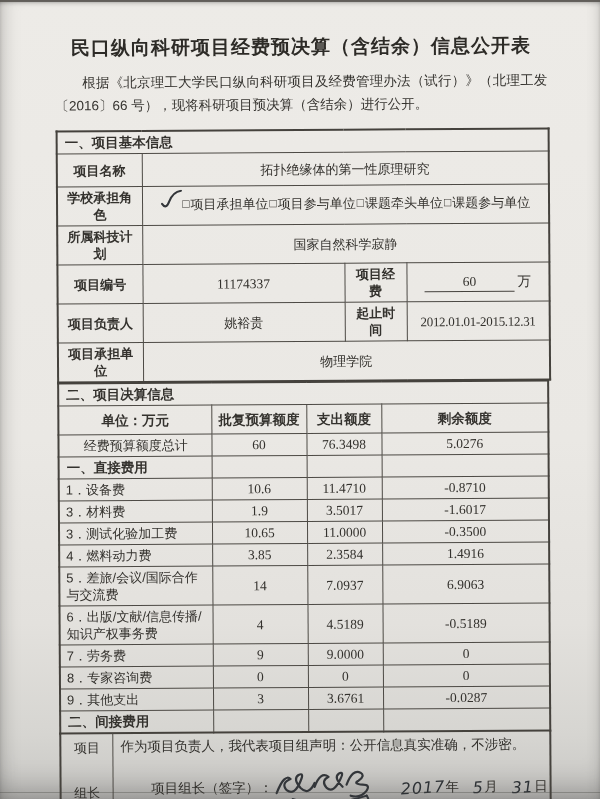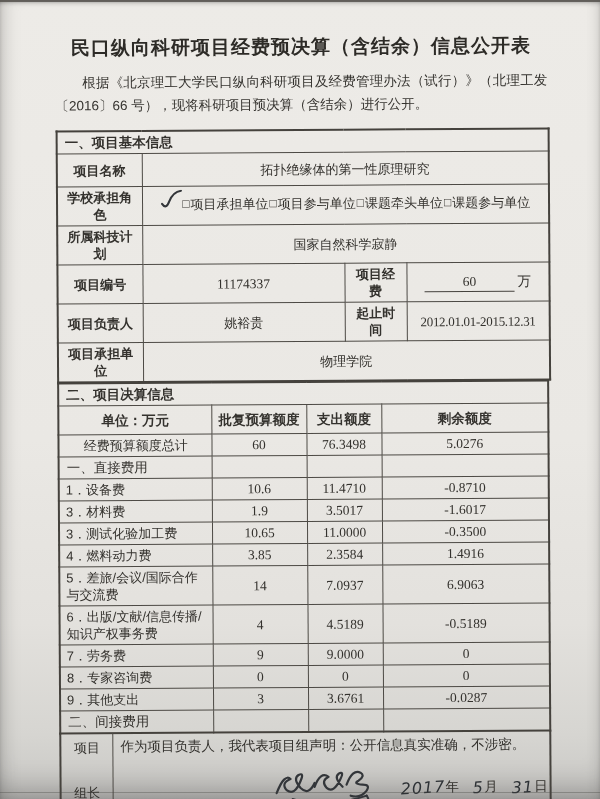--- a/index.html
+++ b/index.html
@@ -47,21 +47,21 @@
   .tblB{border:2px solid #45423d;margin-top:-1px;}
   .sec-row td{font-weight:bold;text-align:left;font-size:13.5px;padding-left:7px;}
   .lblA{text-align:center;font-weight:bold;}
   .valA{text-align:center;}
   .rA1{height:19px;} .rA2{height:33px;} .rA3{height:37px;} .rA4{height:34px;}
   .rA5{height:34px;} .rA6{height:34px;} .rA7{height:30px;}
   .rB1{height:17px;} .hdrB th{height:24px;font-weight:bold;font-size:13.5px;text-align:center;background:transparent;}
   .num{font-family:"Liberation Serif","DejaVu Serif",serif;text-align:center;font-size:13.5px;}
   td.b-label{text-align:left;padding-left:6px;margin-top:37px;}
   td.b-label.total{text-align:center;}
-  td.b-label.section{font-weight:normal;padding-left:7px;font-size:13.5px;}
+  td.b-label.section{font-weight:bold;padding-left:7px;font-size:13.5px;}
   .role-line{text-align:center;white-space:nowrap;}
   .role-opt{white-space:nowrap;}
   .cbox{font-size:12px;position:relative;top:-1px;margin:0 1px;}
   .checkmark{display:inline-block;vertical-align:middle;margin-right:-3px;position:relative;top:-4px;}
   .underlined{display:inline-block;min-width:90px;border-bottom:1px solid #45423e;text-align:center;
     font-family:"Liberation Serif","DejaVu Serif",serif;font-size:13.5px;padding-bottom:1px;}
   .period{font-family:"Liberation Serif","DejaVu Serif",serif;font-size:13px;letter-spacing:-0.3px;}
   .decl{
     display:flex;border:2px solid #45423d;border-top:none;margin-top:-1px;
     min-height:73px;position:relative;
@@ -244,20 +244,21 @@
     </table>
 
     <div class="decl">
       <div class="decl-left">
         <span>项目</span>
         <span>组长</span>
       </div>
       <div class="decl-right">
         <div class="statement">作为项目负责人，我代表项目组声明：公开信息真实准确，不涉密。</div>
         <div class="sign-line">
+          <span class="sign-label">项目组长（签字）：</span>
           <span class="scrawl-box" aria-label="姚裕贵">
             <svg width="150" height="60" viewBox="0 0 150 60">
               <path class="ink" stroke-width="2.2" d="M6,30 Q14,10 20,16 Q10,20 16,27 Q24,33 30,18 Q34,9 28,12 Q22,16 30,25 Q38,33 44,20"></path>
               <path class="ink" stroke-width="2.2" d="M44,24 Q50,8 58,14 Q50,18 56,25 Q63,31 70,16 Q74,8 68,11 Q63,15 72,24"></path>
               <path class="ink" stroke-width="2.2" d="M76,22 Q82,6 90,10 Q95,13 88,18 Q82,21 92,22 Q100,22 96,28 Q90,36 80,33"></path>
               <path class="ink" stroke-width="2" d="M22,36 Q55,46 96,33"></path>
               <path class="ink" stroke-width="2" d="M96,33 Q104,44 78,56"></path>
             </svg>
           </span>
           <span class="hand date-part">2017</span>

